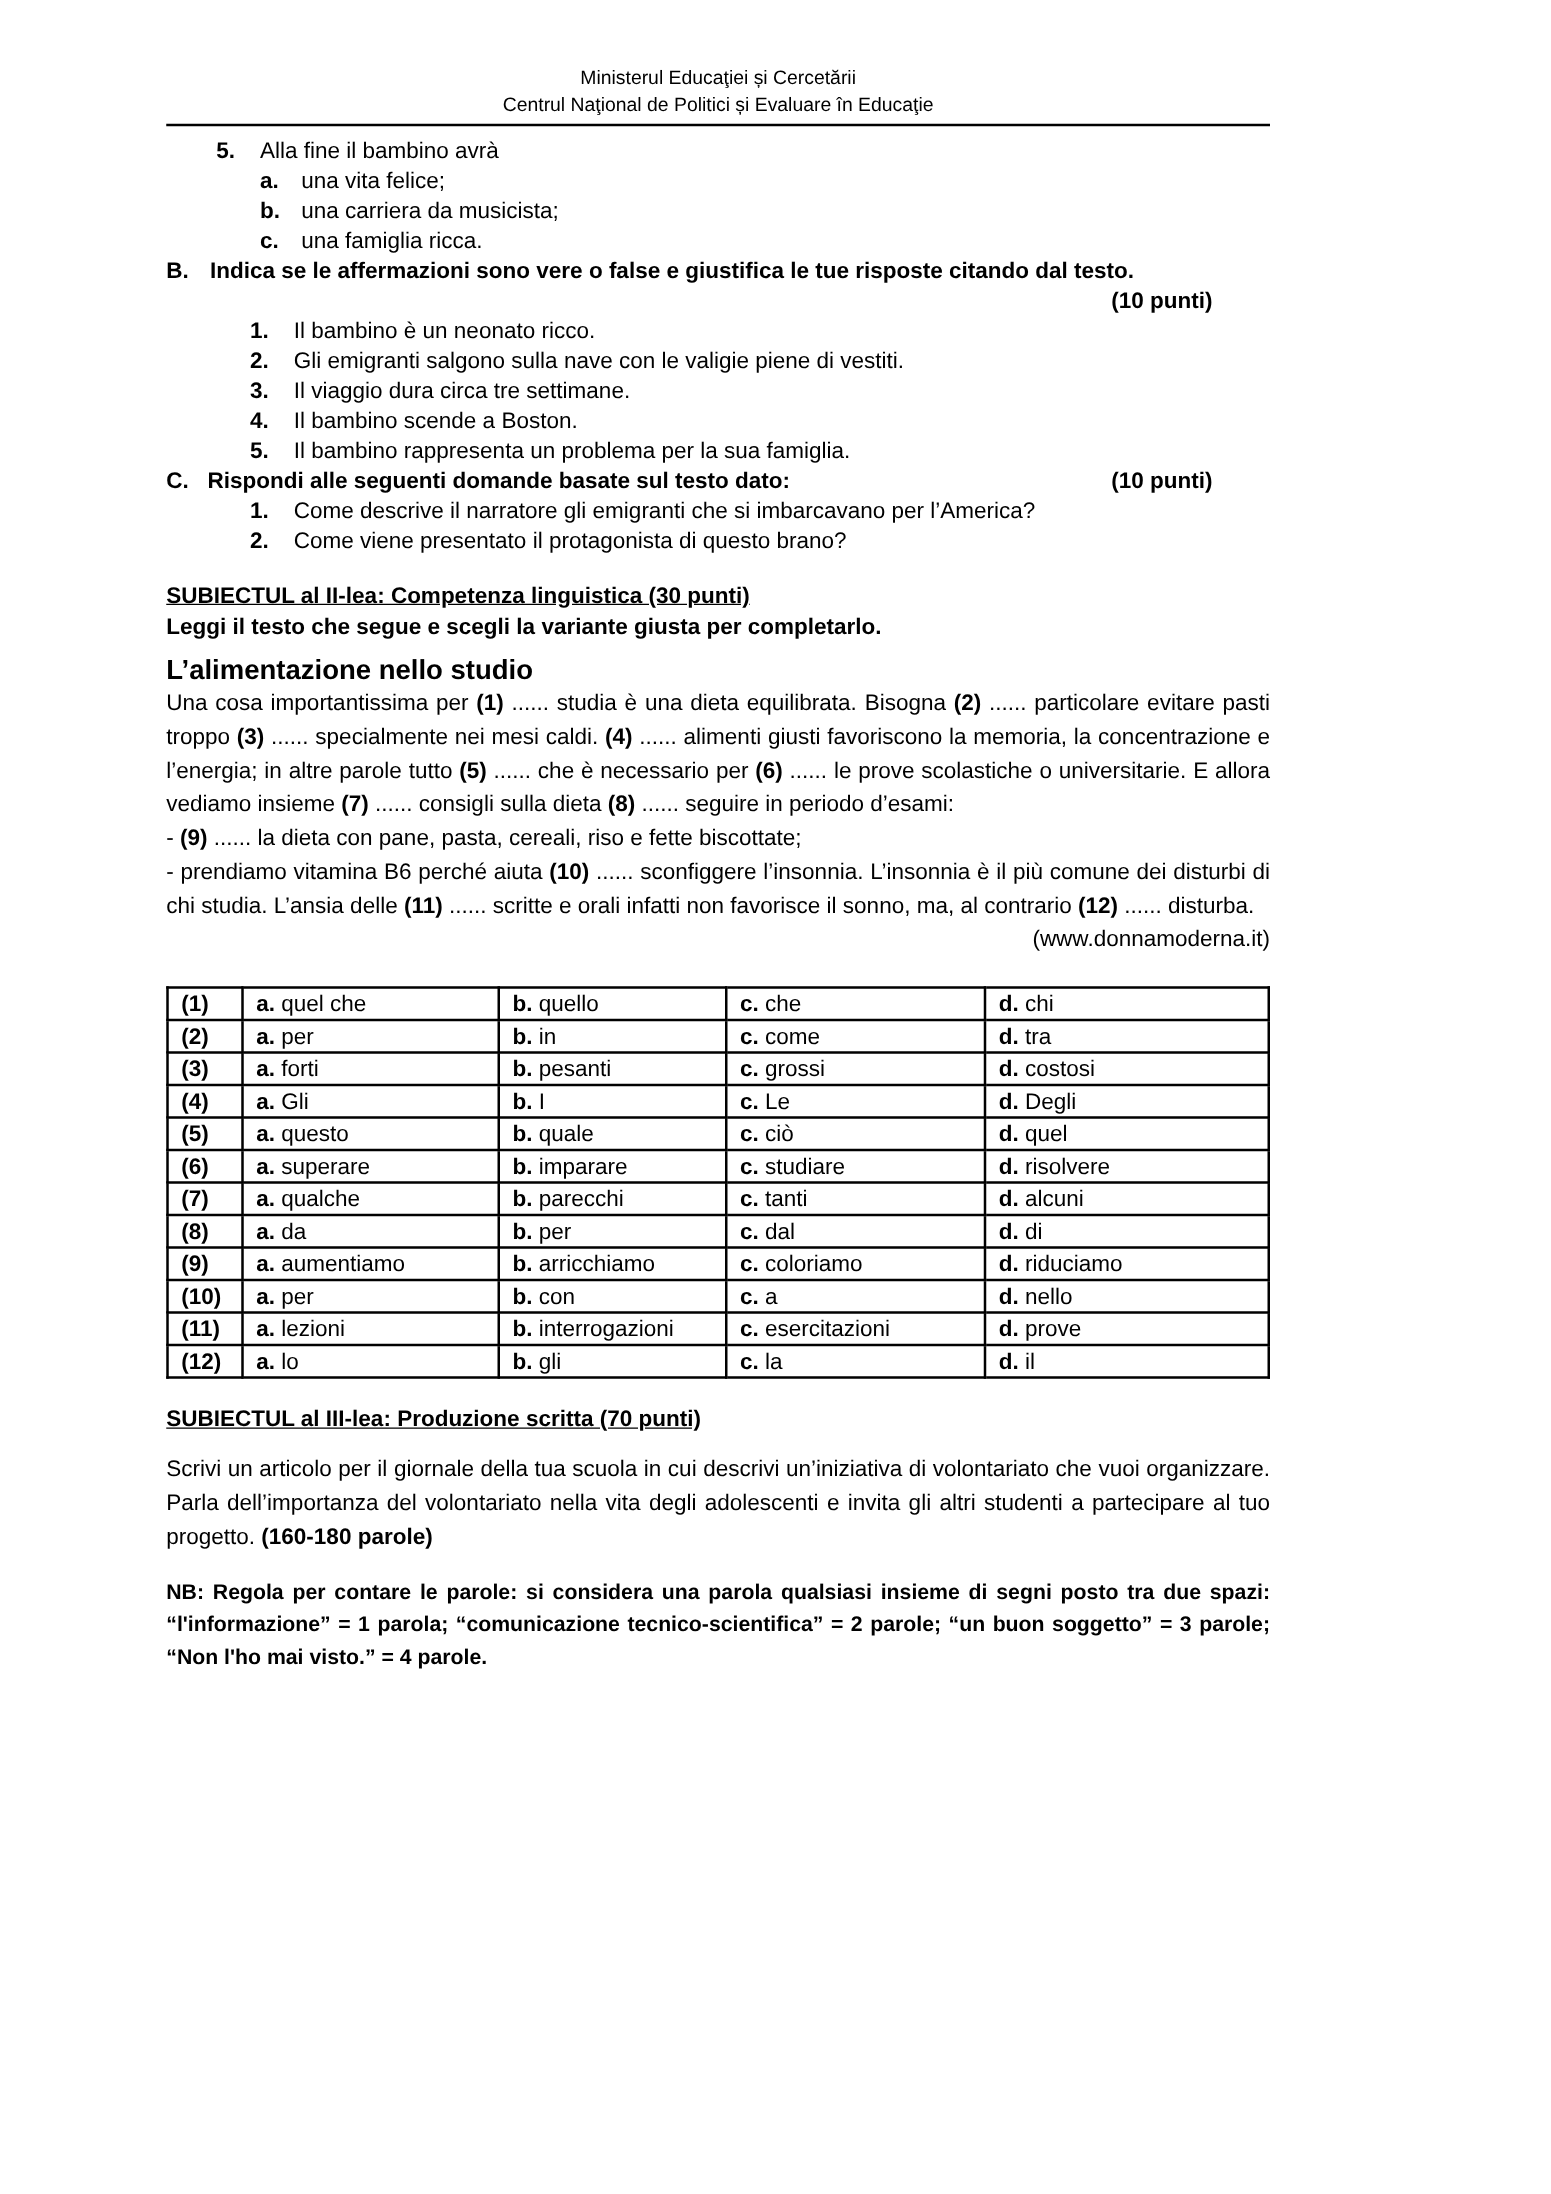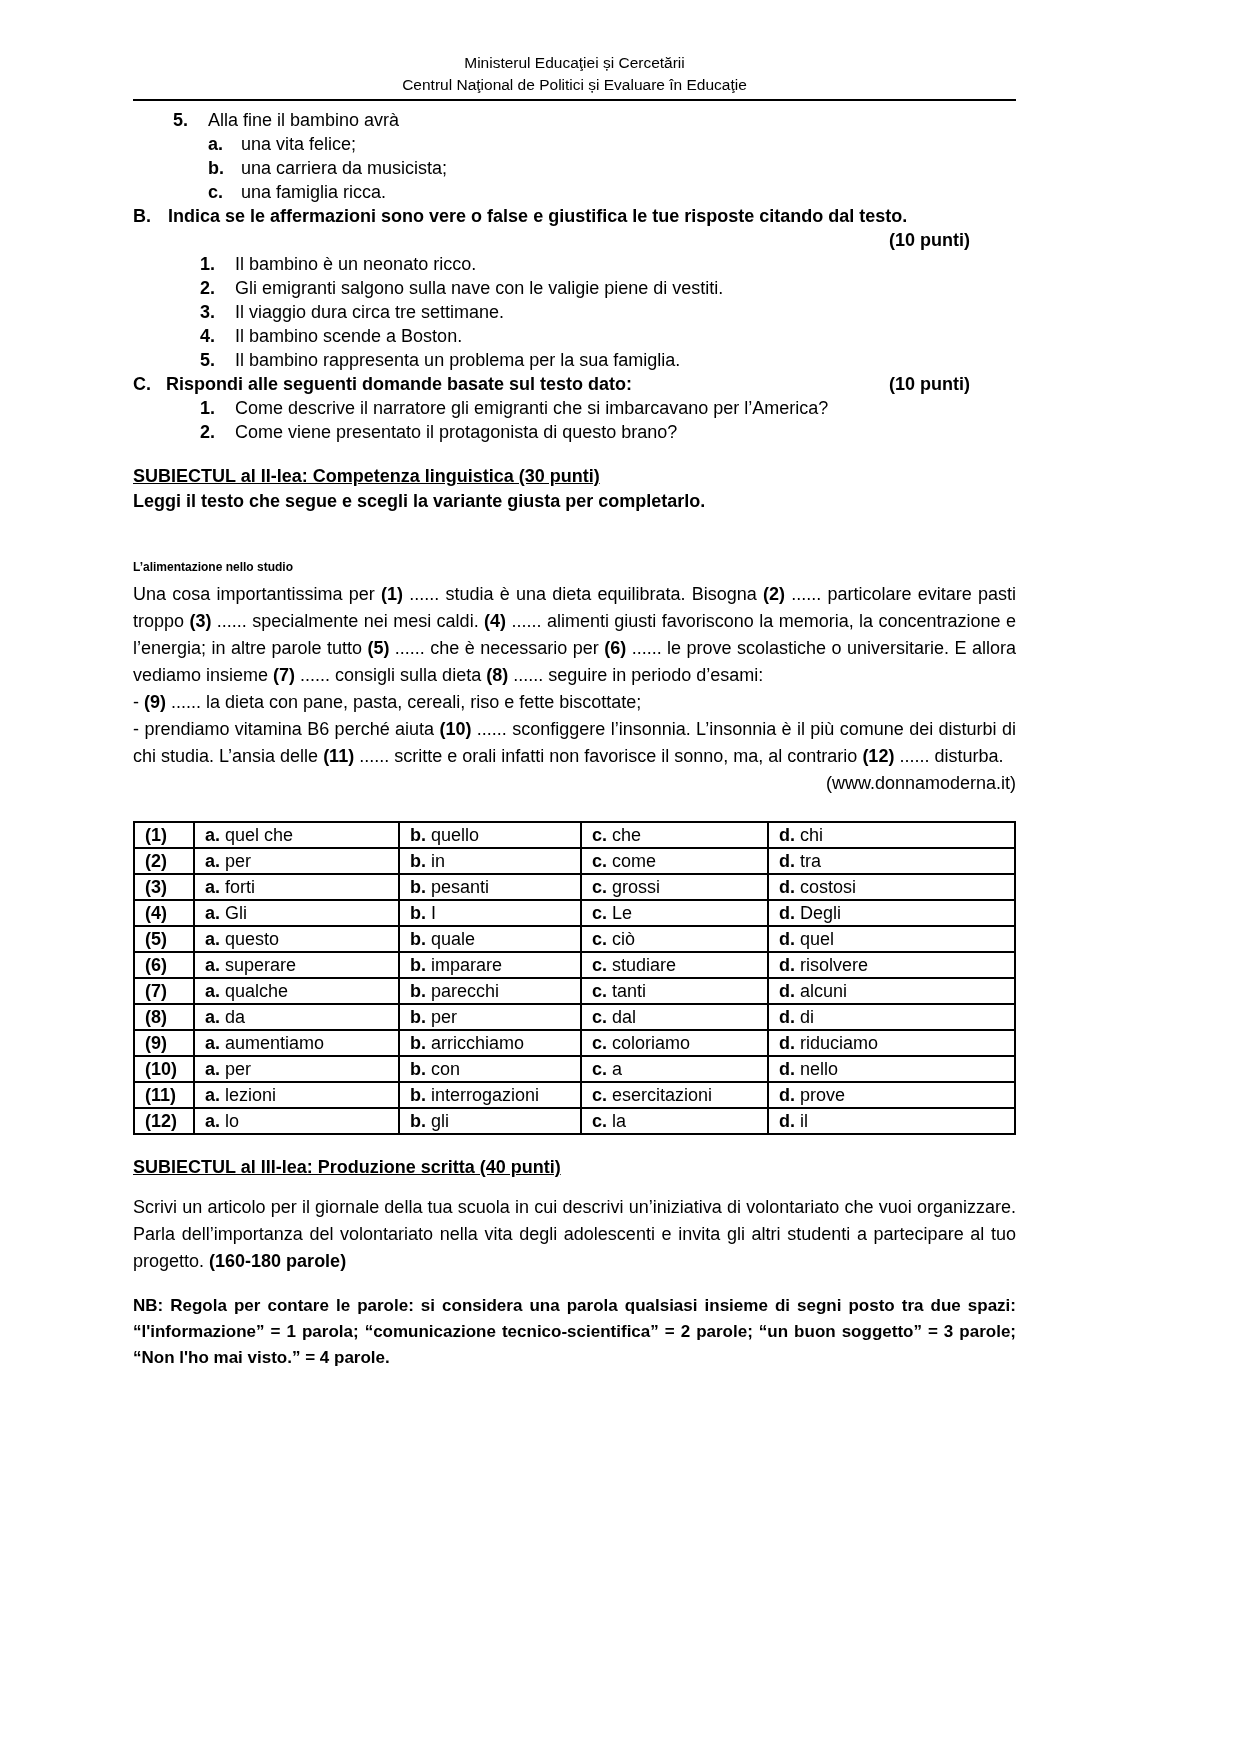--- a/index.html
+++ b/index.html
@@ -24,30 +24,30 @@
   .sec-title { font-size:18px; line-height:24px; }
   .points-right { text-align:right; padding-right:46px; font-weight:700;
                   font-size:18px; line-height:24px; }
   .sec-c-head { display:flex; justify-content:space-between;
                 font-size:18px; line-height:24px; }
   .pts { flex:none; font-weight:700; padding-right:46px; }
 
   .subj-title { font-size:18px; font-weight:700; text-decoration:underline;
                 line-height:25px; margin-top:20px; }
   .instruction { font-size:18px; font-weight:700; line-height:25px; }
-  .passage-title { font-size:12px; font-weight:700; line-height:27px; margin-top:40px; }
+  .passage-title { font-size:22px; font-weight:700; line-height:27px; margin-top:8px; }
   .para { font-size:18px; line-height:27px; text-align:justify; }
   .source { font-size:18px; line-height:27px; text-align:right; }
 
   table.opts { border-collapse:collapse; margin-top:24px; width:883px;
                font-size:18px; table-layout:fixed; }
   table.opts td { border:2px solid #000; padding:1px 10px; line-height:22px;
                   vertical-align:middle; overflow:hidden; }
   td.c-num { width:60px; font-weight:700; }
-  td.c-a { width:205px;margin-left:28px; } td.c-b { width:182px; } td.c-c { width:187px; }
+  td.c-a { width:205px;margin-left:28px; } td.c-b { width:182px; } td.c-c { width:207px; }
   .ltr { font-weight:700; }
 
   .s3-body { margin-top:14px; }
   .nb { margin-top:18px; font-weight:700; font-size:17px; line-height:26px;
         text-align:justify; }
 
   .ftr { position:absolute; left:133px; right:225px; top:1632px;
          font-size:15px; line-height:21px; }
   .ftr .rule { margin:0 0 7px 0; }
   .pagenum { text-align:center; margin-top:11px; font-size:15px; }
@@ -246,19 +246,19 @@
       <td class="c-a"><span class="ltr">a.</span> <span>lo</span></td>
       <td class="c-b"><span class="ltr">b.</span> <span>gli</span></td>
       <td class="c-c"><span class="ltr">c.</span> <span>la</span></td>
       <td class="c-d"><span class="ltr">d.</span> <span>il</span></td>
     </tr>
   </tbody>
     </table>
   </section>
 
   <section>
-    <h2 class="subj-title">SUBIECTUL al III-lea: Produzione scritta (40 punti)</h2>
+    <h2 class="subj-title">SUBIECTUL al III-lea: Produzione scritta (70 punti)</h2>
     <p class="para s3-body"><span>Scrivi un articolo per il giornale della tua scuola in cui descrivi un’iniziativa di volontariato che vuoi organizzare. Parla dell’importanza del volontariato nella vita degli adolescenti e invita gli altri studenti a partecipare al tuo progetto. </span><span style="font-weight: 700;">(160-180 parole)</span></p>
     <p class="nb">NB: Regola per contare le parole: si considera una parola qualsiasi insieme di segni posto tra due spazi: “l'informazione” = 1 parola; “comunicazione tecnico-scientifica” = 2 parole; “un buon soggetto” = 3 parole; “Non l'ho mai visto.” = 4 parole.</p>
   </section>
 
 
 </div>
 
 </body></html>

